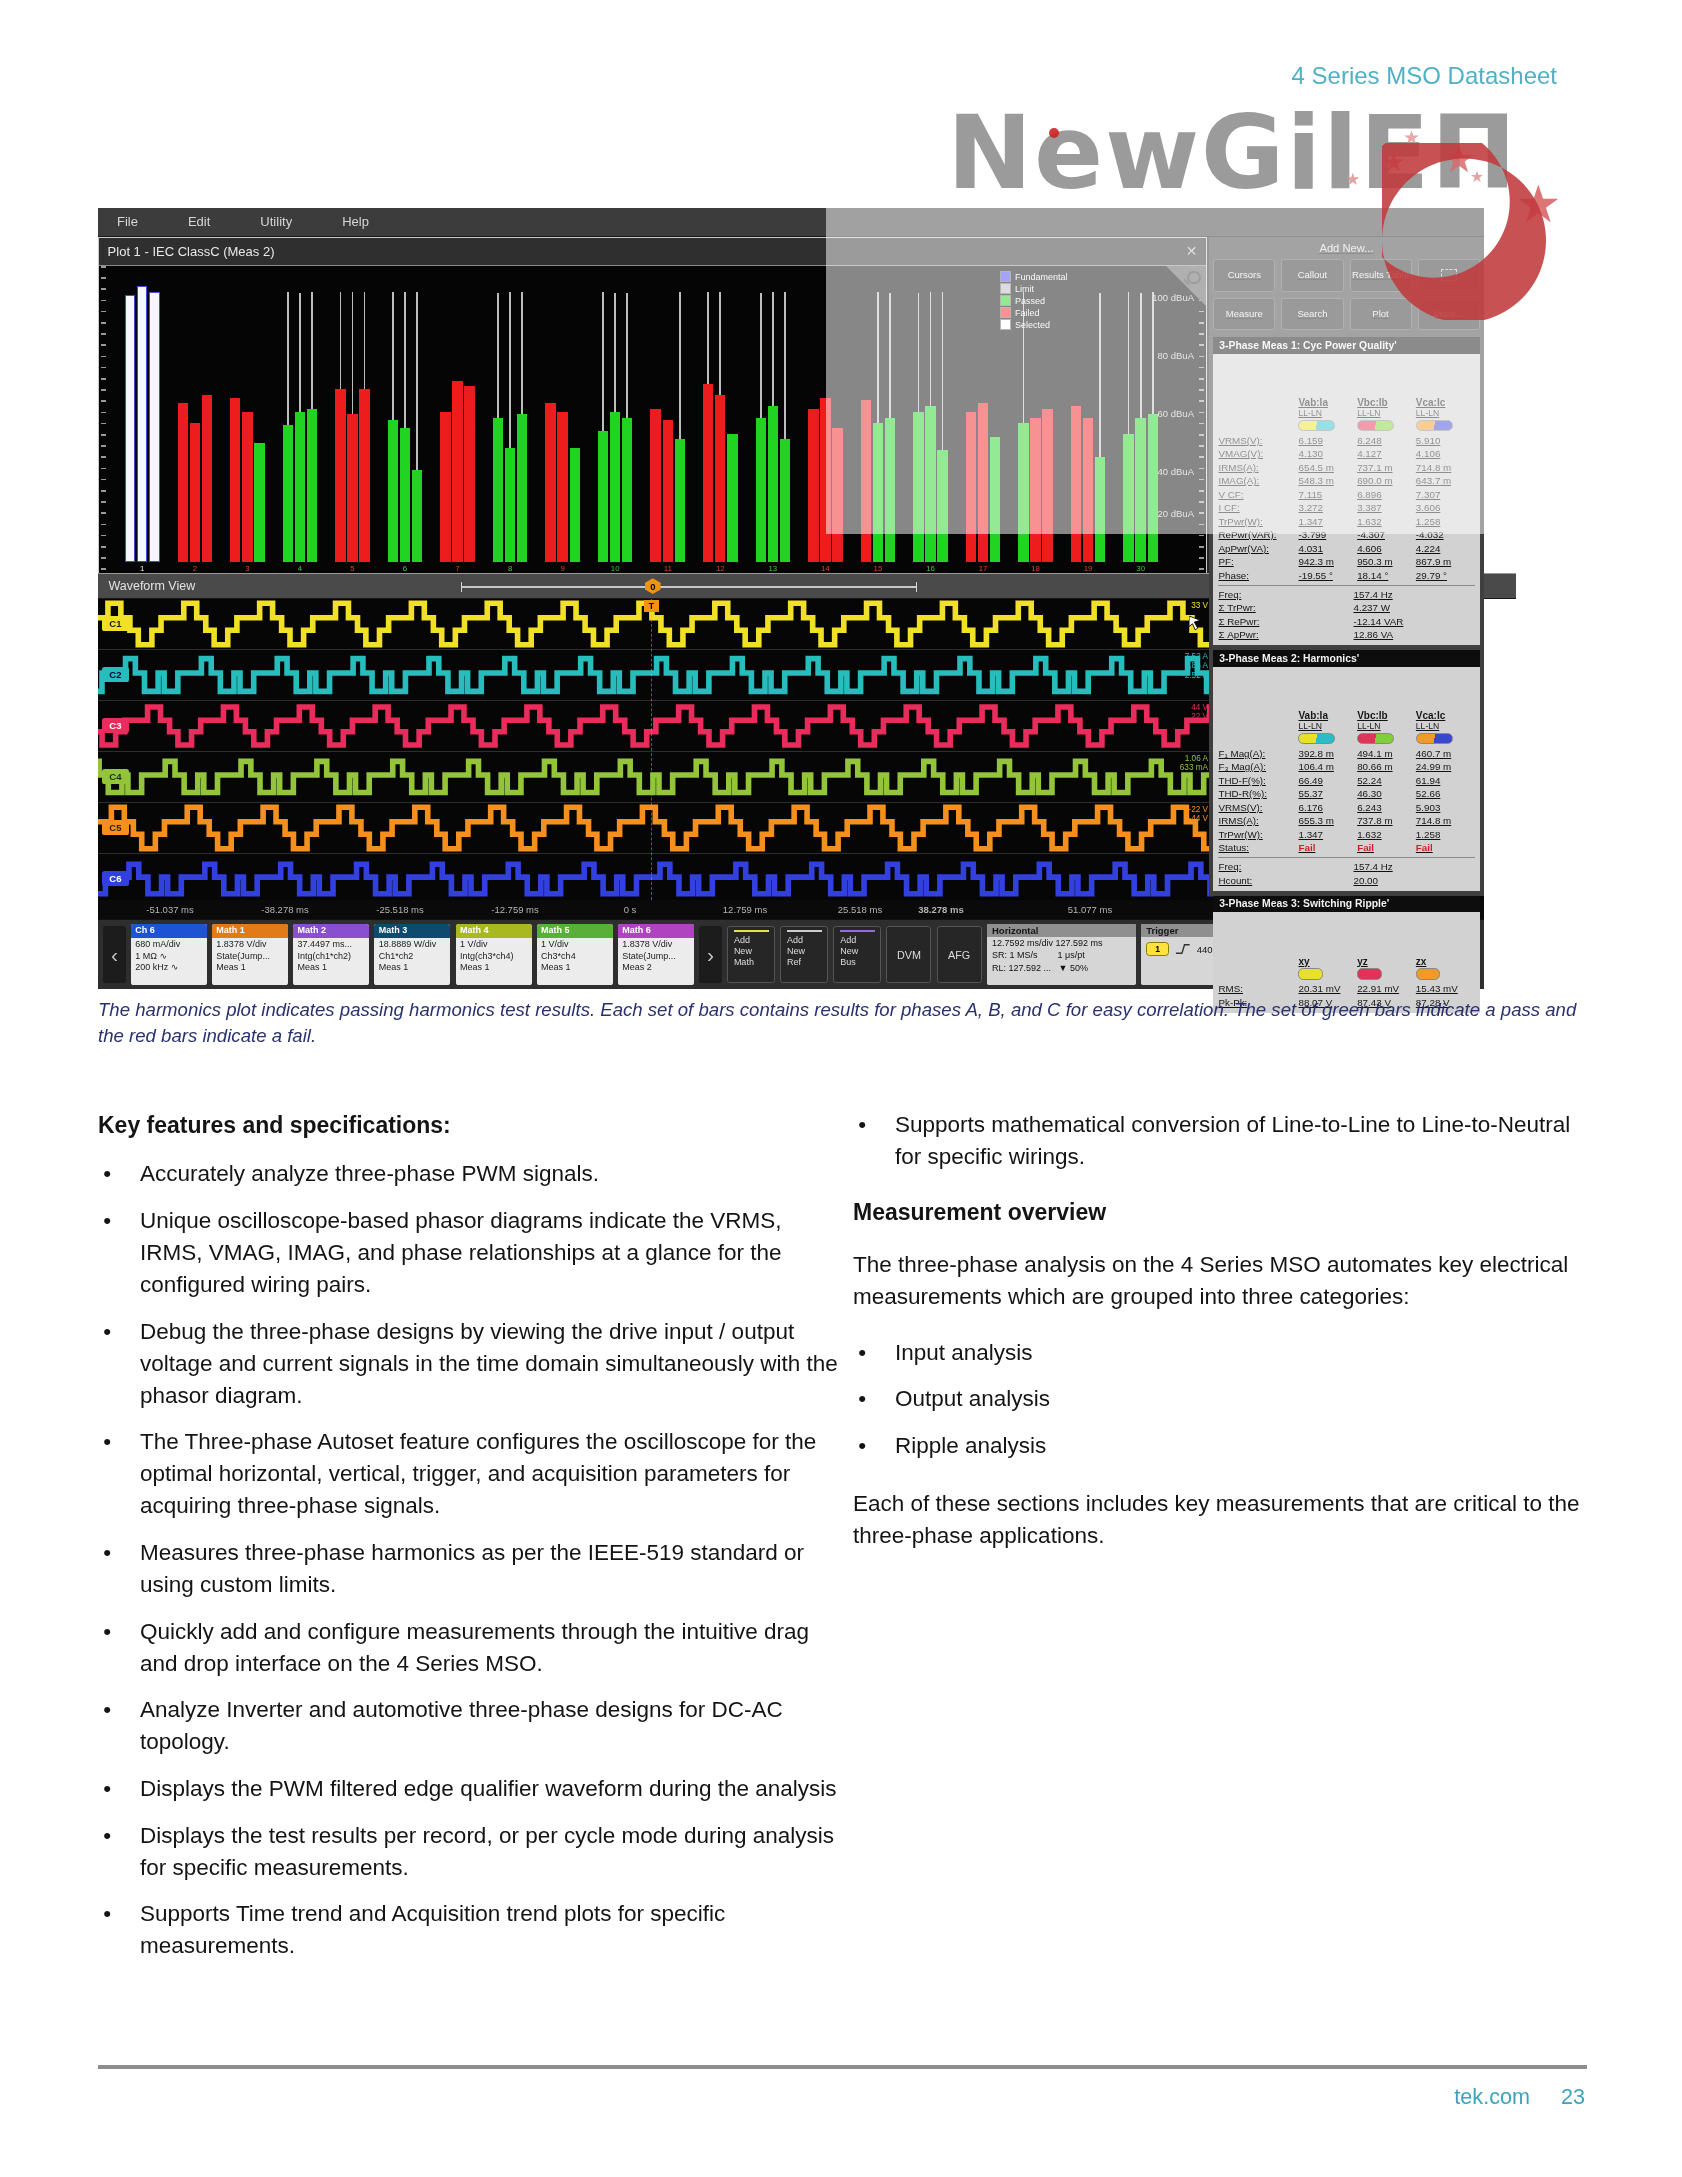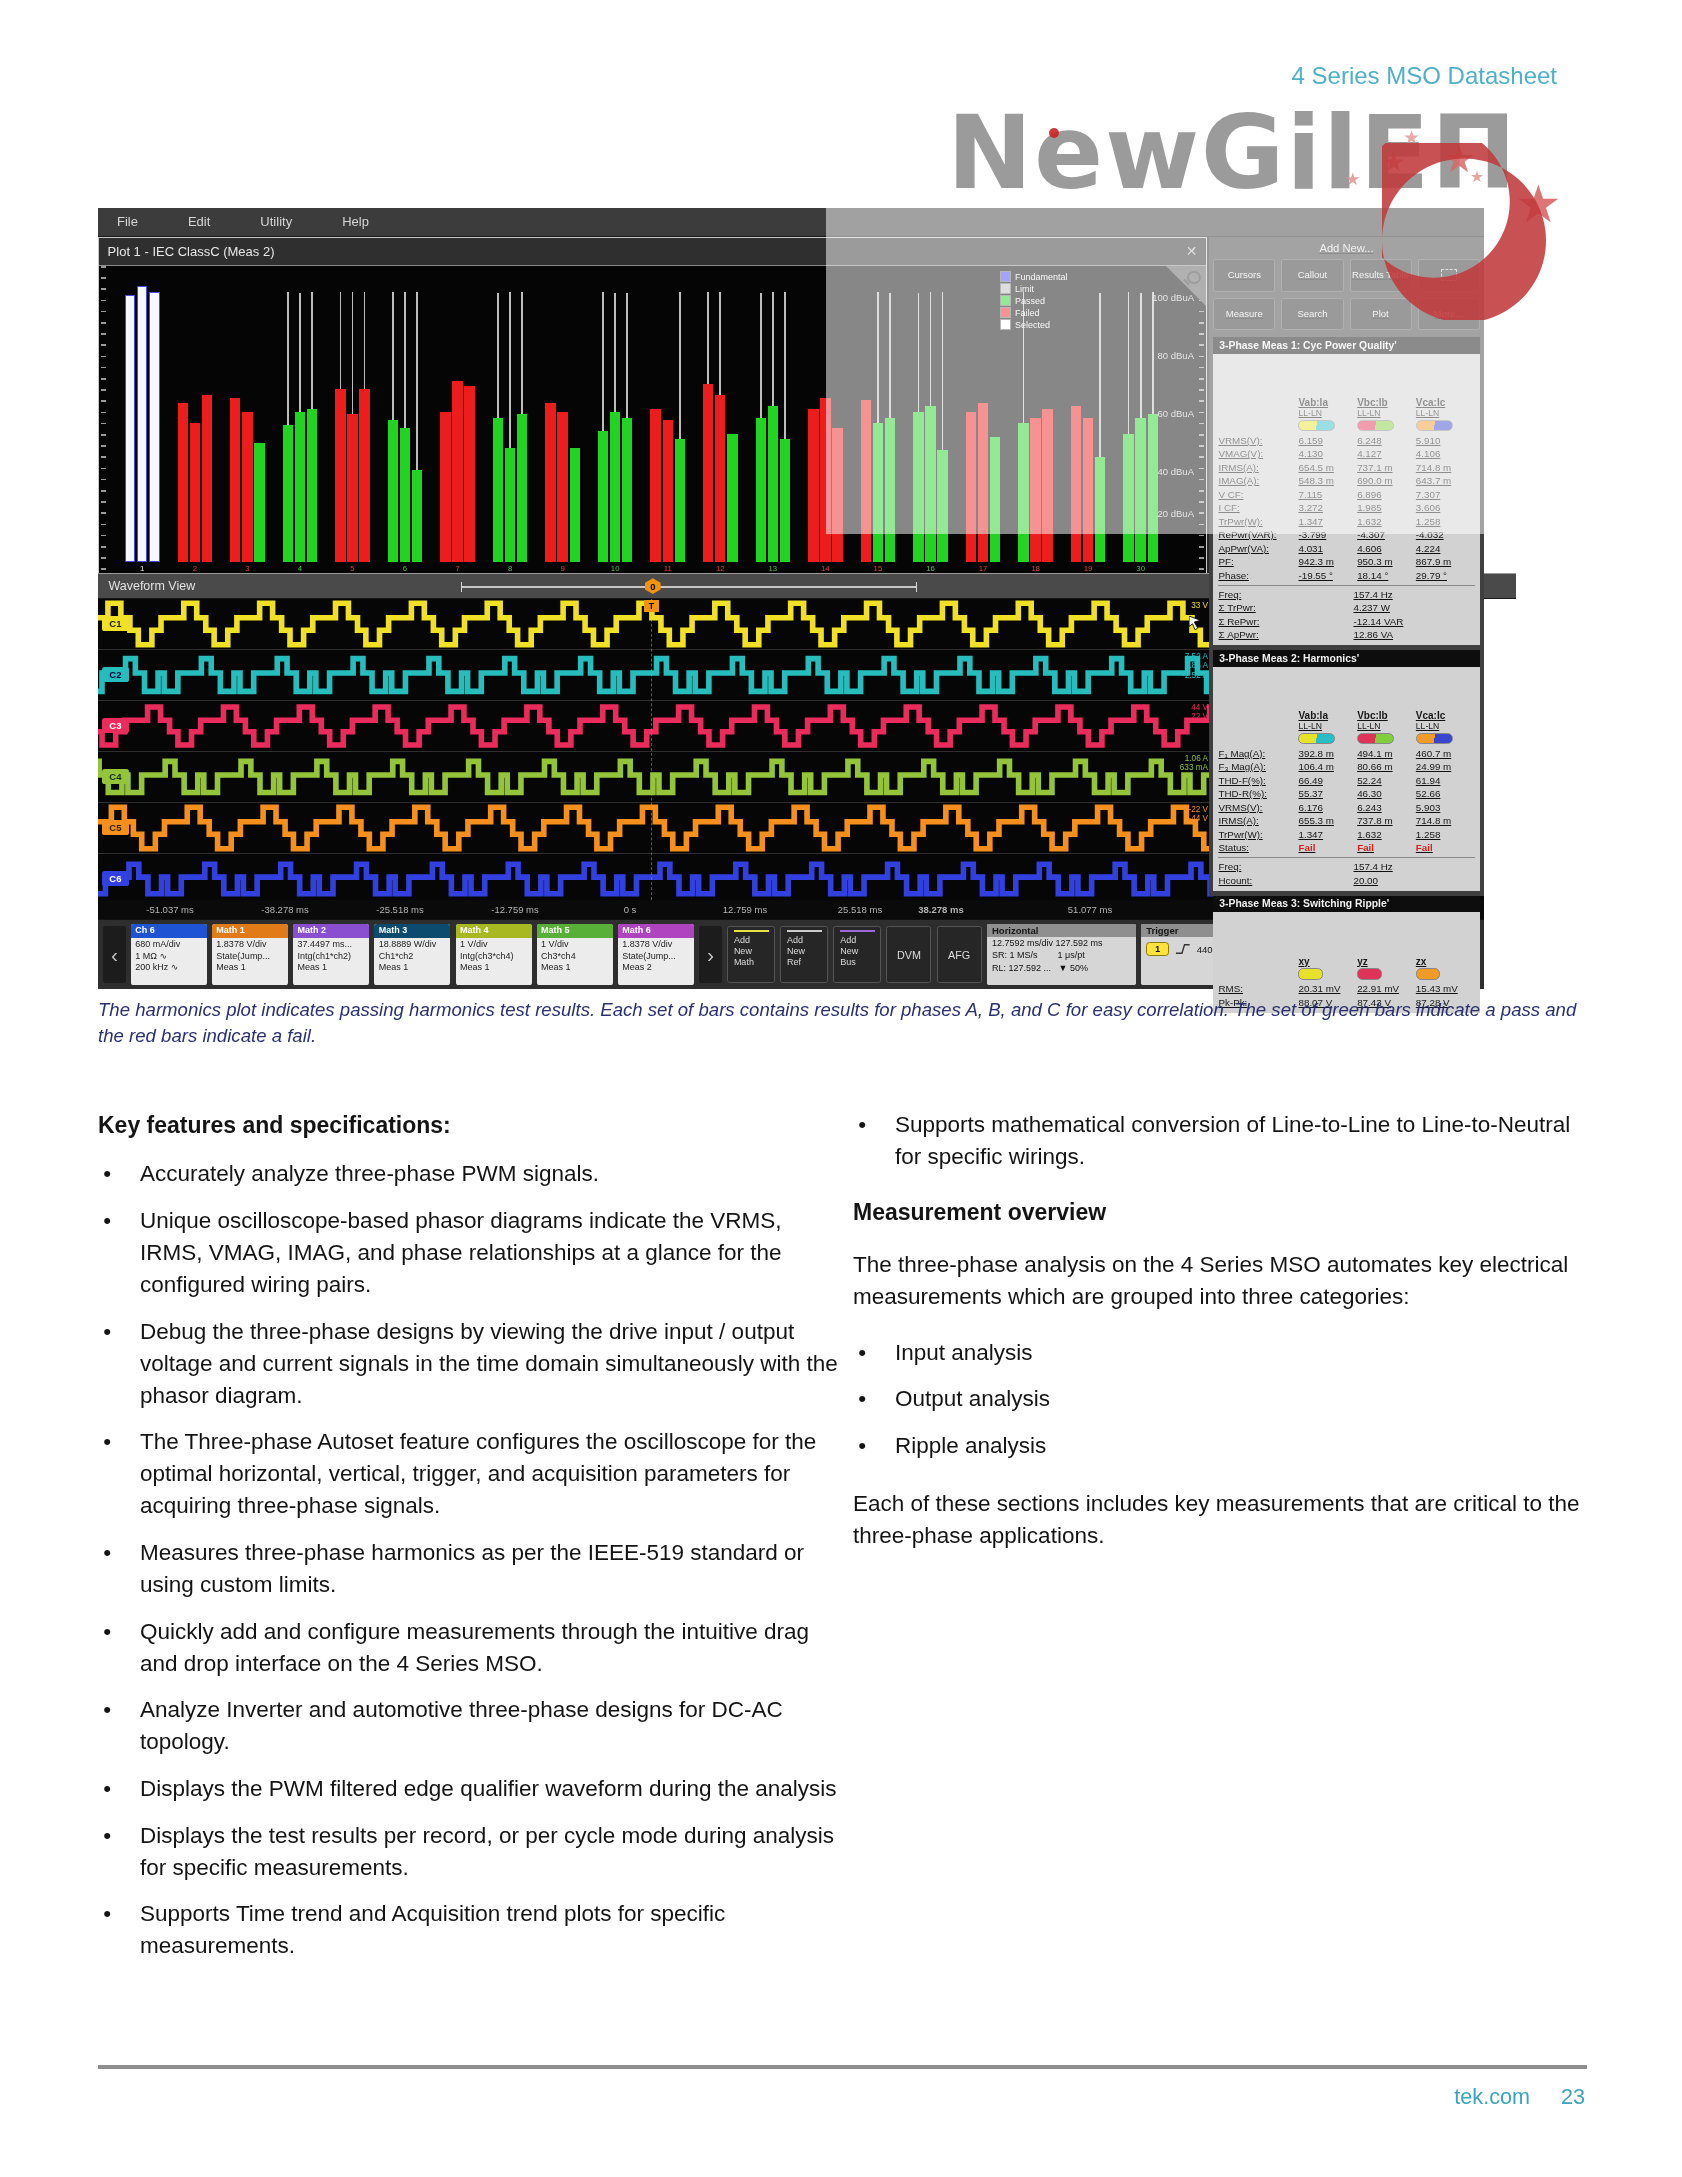--- a/index.html
+++ b/index.html
@@ -707,21 +707,21 @@
             </div>
             <div class="mrow">
               <span>V CF:</span>
               <span>7.115</span>
               <span>6.896</span>
               <span>7.307</span>
             </div>
             <div class="mrow">
               <span>I CF:</span>
               <span>3.272</span>
-              <span>1.985</span>
+              <span>3.387</span>
               <span>3.606</span>
             </div>
             <div class="mrow">
               <span>TrPwr(W):</span>
               <span>1.347</span>
               <span>1.632</span>
               <span>1.258</span>
             </div>
             <div class="mrow">
               <span>RePwr(VAR):</span>

